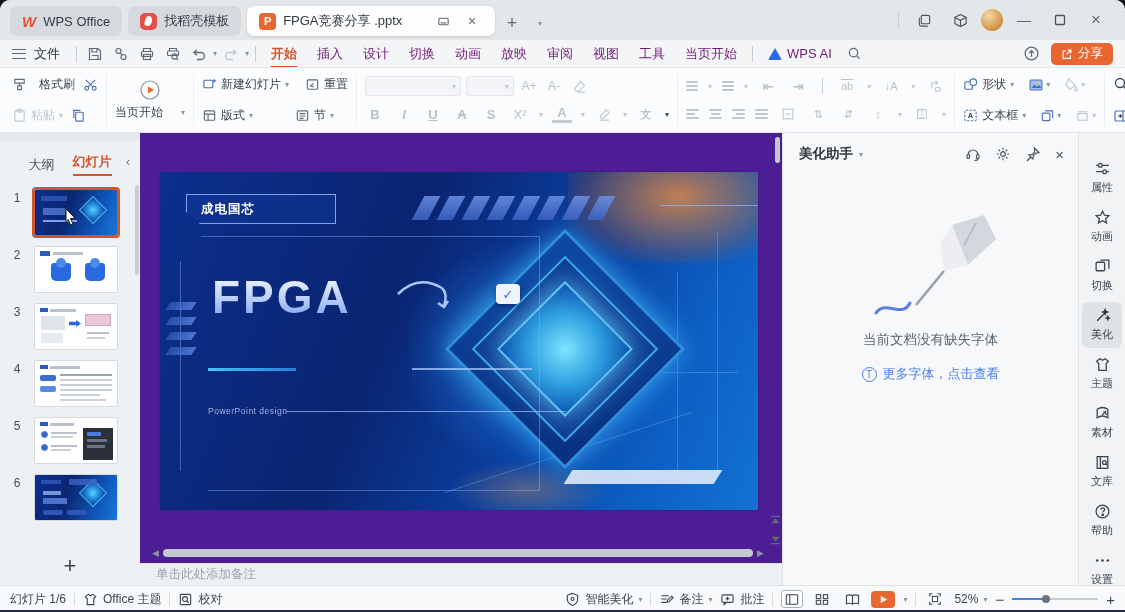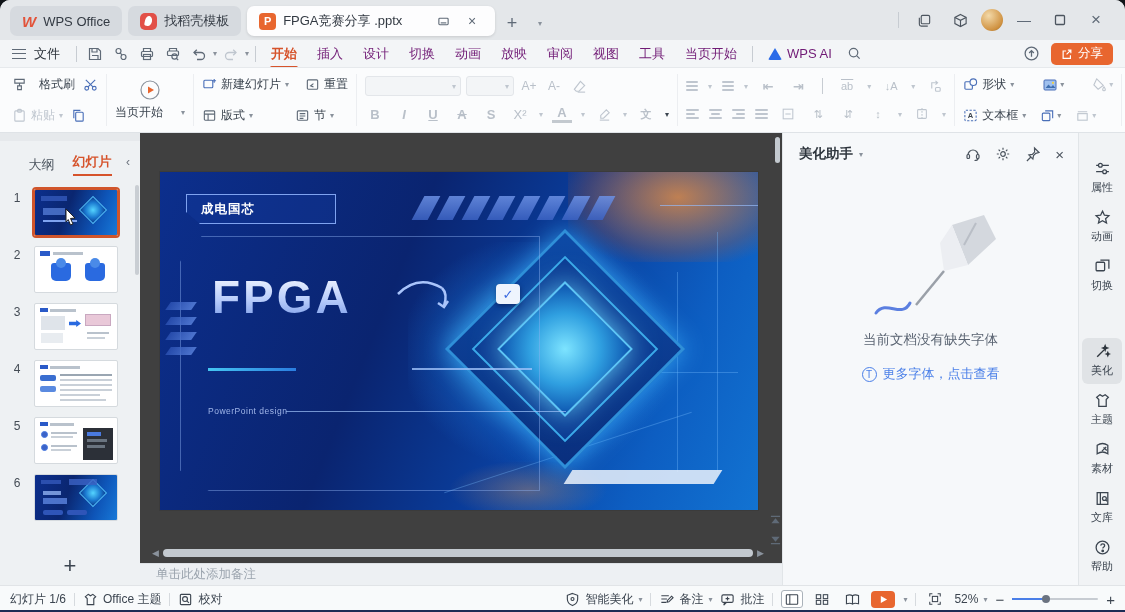--- a/index.html
+++ b/index.html
@@ -62,21 +62,21 @@
   .tnum { width:34px; text-align:center; font-size:12px; color:#444c55; padding-top:2px; }
   .thumb { width:84px; height:47px; background:#fff; border:1px solid #d5dade; border-radius:2px; position:relative; overflow:hidden; }
   .thumb.sel { outline:2px solid #d0552b; border-color:#d0552b; }
   .thumb-dark { background:linear-gradient(110deg,#0c2f8d 0%,#0a2670 40%,#0e55b8 75%,#1779d8 100%); }
   .mini-diamond { position:absolute; right:14px; top:10px; width:20px; height:20px; transform:rotate(45deg); background:radial-gradient(circle,#54d4ff 0%,#1a78cf 60%,#0b3d8f 100%); border:1px solid #4fb6f0; }
   .mini-bar { position:absolute; background:#3b63c8; }
   .addslide { position:absolute; left:0; bottom:14px; width:100%; text-align:center; font-size:22px; color:#3c4550; }
   .sscroll { position:absolute; right:2px; top:16px; width:4px; height:90px; background:#c9ced3; border-radius:2px; }
 
   
-  .canvas { position:absolute; left:140px; top:0; width:642px; height:100%; background:#404040;text-align:center; }
+  .canvas { position:absolute; left:140px; top:0; width:642px; height:100%; background:#4c1d95;text-align:center; }
   .slide { position:absolute; left:20px; top:39px; width:598px; height:338px; background:linear-gradient(112deg,#0c2f8d 0%,#0a2470 38%,#0a3f9e 62%,#0d5ec2 82%,#1273d2 100%); overflow:hidden; box-shadow:0 0 0 1px rgba(0,0,0,.08); }
   .glow-cyan { position:absolute; right:90px; top:70px; width:260px; height:220px; background:radial-gradient(ellipse at center,rgba(70,200,255,.75),rgba(30,120,220,.25) 55%,transparent 75%); }
   .glow-orange { position:absolute; right:-30px; top:-40px; width:220px; height:130px; background:radial-gradient(ellipse at center,rgba(235,140,60,.8),rgba(200,90,30,.25) 60%,transparent 80%); }
   .glow-orange2 { position:absolute; right:150px; bottom:-10px; width:160px; height:60px; background:radial-gradient(ellipse at center,rgba(230,150,80,.35),transparent 70%); }
   .chip { position:absolute; right:108px; top:92px; width:170px; height:170px; transform:rotate(45deg); background:linear-gradient(135deg,#0d4aa6,#0a2f7e); border:3px solid #2f8fd8; box-shadow:0 0 26px rgba(60,180,255,.8); }
   .chip .c2 { position:absolute; inset:16px; border:2px solid #3aa8e8; background:#0b3a92; }
   .chip .c3 { position:absolute; inset:34px; border:2px solid #5cc4f5; background:radial-gradient(circle,#7de4ff 0%,#2f9fe0 55%,#0d55b0 100%); box-shadow:0 0 30px rgba(110,220,255,.9); }
   .cline { position:absolute; background:rgba(120,190,255,.35); }
   .badge-frame { position:absolute; left:26px; top:22px; width:150px; height:30px; border:1px solid #7fa3f0; display:flex; align-items:center; padding-left:14px; clip-path:polygon(0 0,100% 0,100% 100%,14px 100%,0 calc(100% - 12px)); font-size:12.5px; font-weight:bold; color:#fff; letter-spacing:1px; background:rgba(20,60,160,.35); }
   .stripes { position:absolute; left:258px; top:24px; display:flex; gap:9px; transform:skewX(-28deg); }
@@ -110,21 +110,21 @@
   .pen-wrap { position:absolute; left:0; top:80px; width:100%; display:flex; justify-content:center; }
   .rpmsg { position:absolute; left:0; top:198px; width:100%; text-align:center; font-size:13.5px; color:#5a6472; }
   .rplink { position:absolute; left:0; top:232px; width:100%; display:flex; justify-content:center; align-items:center; gap:6px; font-size:13px; color:#4a7fe8; }
   .tcirc { width:15px; height:15px; border:1.3px solid #4a7fe8; border-radius:50%; font-size:10px; display:flex; align-items:center; justify-content:center; color:#4a7fe8; }
 
   
   .rail { position:absolute; left:1078px; top:0; width:47px; height:100%; background:#f1f3f5; border-left:1px solid #e1e5e8; display:flex; flex-direction:column; align-items:center; padding-top:10px; }
   .rail-collapse { width:16px; height:2px; background:#5f6a77; border-radius:1px; margin-bottom:12px; }
   .rail-item { width:40px; padding:5px 0 6px; display:flex; flex-direction:column; align-items:center; gap:3px; border-radius:6px; margin-bottom:3px; }
   .rail-item .rlabel { font-size:11px; color:#3c4550; }
-  .rail-item.active { background:#e0e3e6;margin-top:36px; }
+  .rail-item.active { background:#e0e3e6; }
 
   
   .statusbar { position:absolute; left:0; top:585px; width:100%; height:27px; background:#f8fafb; border-top:1px solid #e1e4e7; display:flex; align-items:center; padding:0 10px; font-size:12px; color:#3c4550; gap:8px; }
   .sdiv { width:1px; height:13px; background:#d6dade; }
   .sitem { display:flex; align-items:center; gap:5px; }
   .viewbtn { width:22px; height:18px; display:flex; align-items:center; justify-content:center; border-radius:3px; }
   .viewbtn.active { border:1px solid #aab2ba; background:#fff; }
   .playbtn { width:24px; height:17px; background:#e8662f; border-radius:4px; display:flex; align-items:center; justify-content:center; }
   .ztrack { width:86px; height:2px; background:#c7ccd2; border-radius:1px; position:relative; }
   .zfill { position:absolute; left:0; top:0; height:2px; width:34px; background:#4a7fe8; }
@@ -456,21 +456,21 @@
           <svg width="14" height="14" viewBox="0 0 16 16" fill="none" stroke="#bfc6cf" stroke-width="1.2">
               <rect x="3" y="3" width="10" height="10" rx="1"></rect>
               <path d="M8 1v14" stroke-dasharray="2 1.5"></path>
             </svg>
         </span>
           <span class="caret dis">▾</span>
       </div>
     </div>
 
     <div class="tgroup">
-      <div class="trow" style="gap:28px;">
+      <div class="trow" style="gap:14px;">
         <span class="trow" style="gap:4px;">
           <svg width="15" height="15" viewBox="0 0 16 16" fill="none" stroke="#4a6fb8" stroke-width="1.2">
               <rect x="2" y="5" width="8" height="8" rx="1"></rect>
               <circle cx="11" cy="5.5" r="3.5" fill="#fbfcfd"></circle>
             </svg>
           <span class="tlabel">形状</span>
             <span class="caret">▾</span>
         </span>
         <span class="trow" style="gap:2px;">
           <svg width="16" height="16" viewBox="0 0 16 16">

